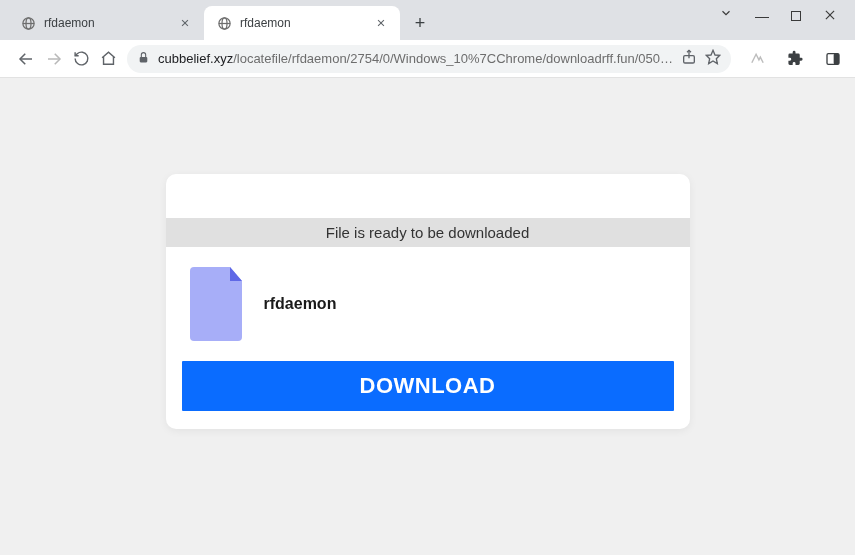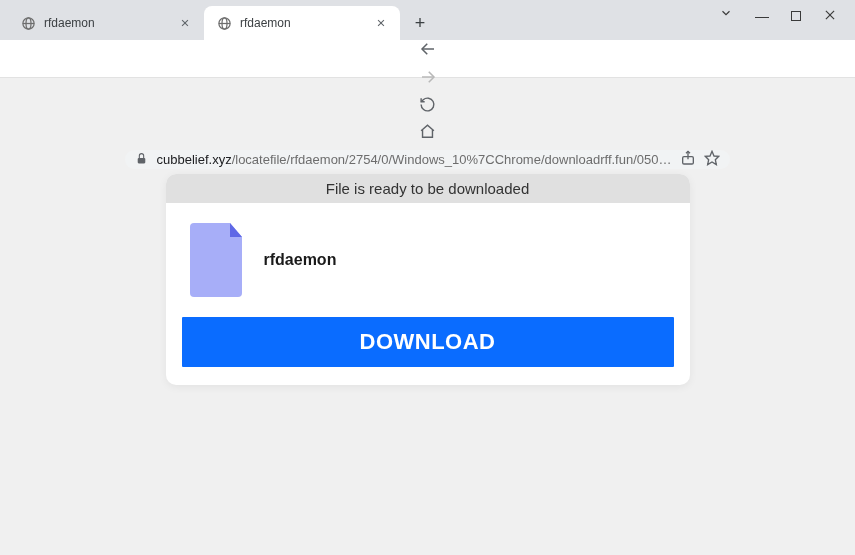--- a/index.html
+++ b/index.html
@@ -41,21 +41,20 @@
 }
 .tab-title { flex: 1; white-space: nowrap; overflow: hidden; text-overflow: ellipsis; }
 .tab-close { width: 14px; height: 14px; display:flex; align-items:center; justify-content:center; color:#5f6368; }
 .new-tab-btn { width: 28px; height: 28px; display:flex; align-items:center; justify-content:center; color:#3c4043; margin-left: 6px; margin-bottom: 3px; font-size: 18px;}
 
 .toolbar {
   height: 38px; background: #fff;
   display: flex; align-items: center;
   padding: 0 17px; gap: 10px;
   border-bottom: 1px solid #e2e2e2;
-  flex-direction: column;
 }
 .tb-btn { width: 24px; height: 24px; display:flex; align-items:center; justify-content:center; color:#5f6368; }
 .tb-btn.disabled { color: #b8b8b8; }
 .omnibox {
   flex: 1; height: 28px;
   background: #f1f3f4; border-radius: 14px;
   display: flex; align-items: center;
   padding: 0 10px; gap: 8px;
   font-size: 13px; color: #202124;
 }
@@ -79,20 +78,21 @@
   border-radius: 10px;
   box-shadow: 0 2px 8px rgba(0,0,0,0.06);
   overflow: hidden;
 }
 .card-header {
   background: #e0e0e0;
   text-align: center;
   padding: 6px 0;
   font-size: 15px;
   color: #333;
+  margin-top: 44px;
 }
 .card-body {
   display: flex; align-items: center;
   padding: 20px 24px 14px 24px;
   gap: 18px;
 }
 .file-icon { width: 56px; height: 74px; position: relative; }
 .file-name { font-weight: 700; font-size: 16px; color:#1a1a1a; }
 .download-btn {
   margin: 6px 16px 18px 16px;

